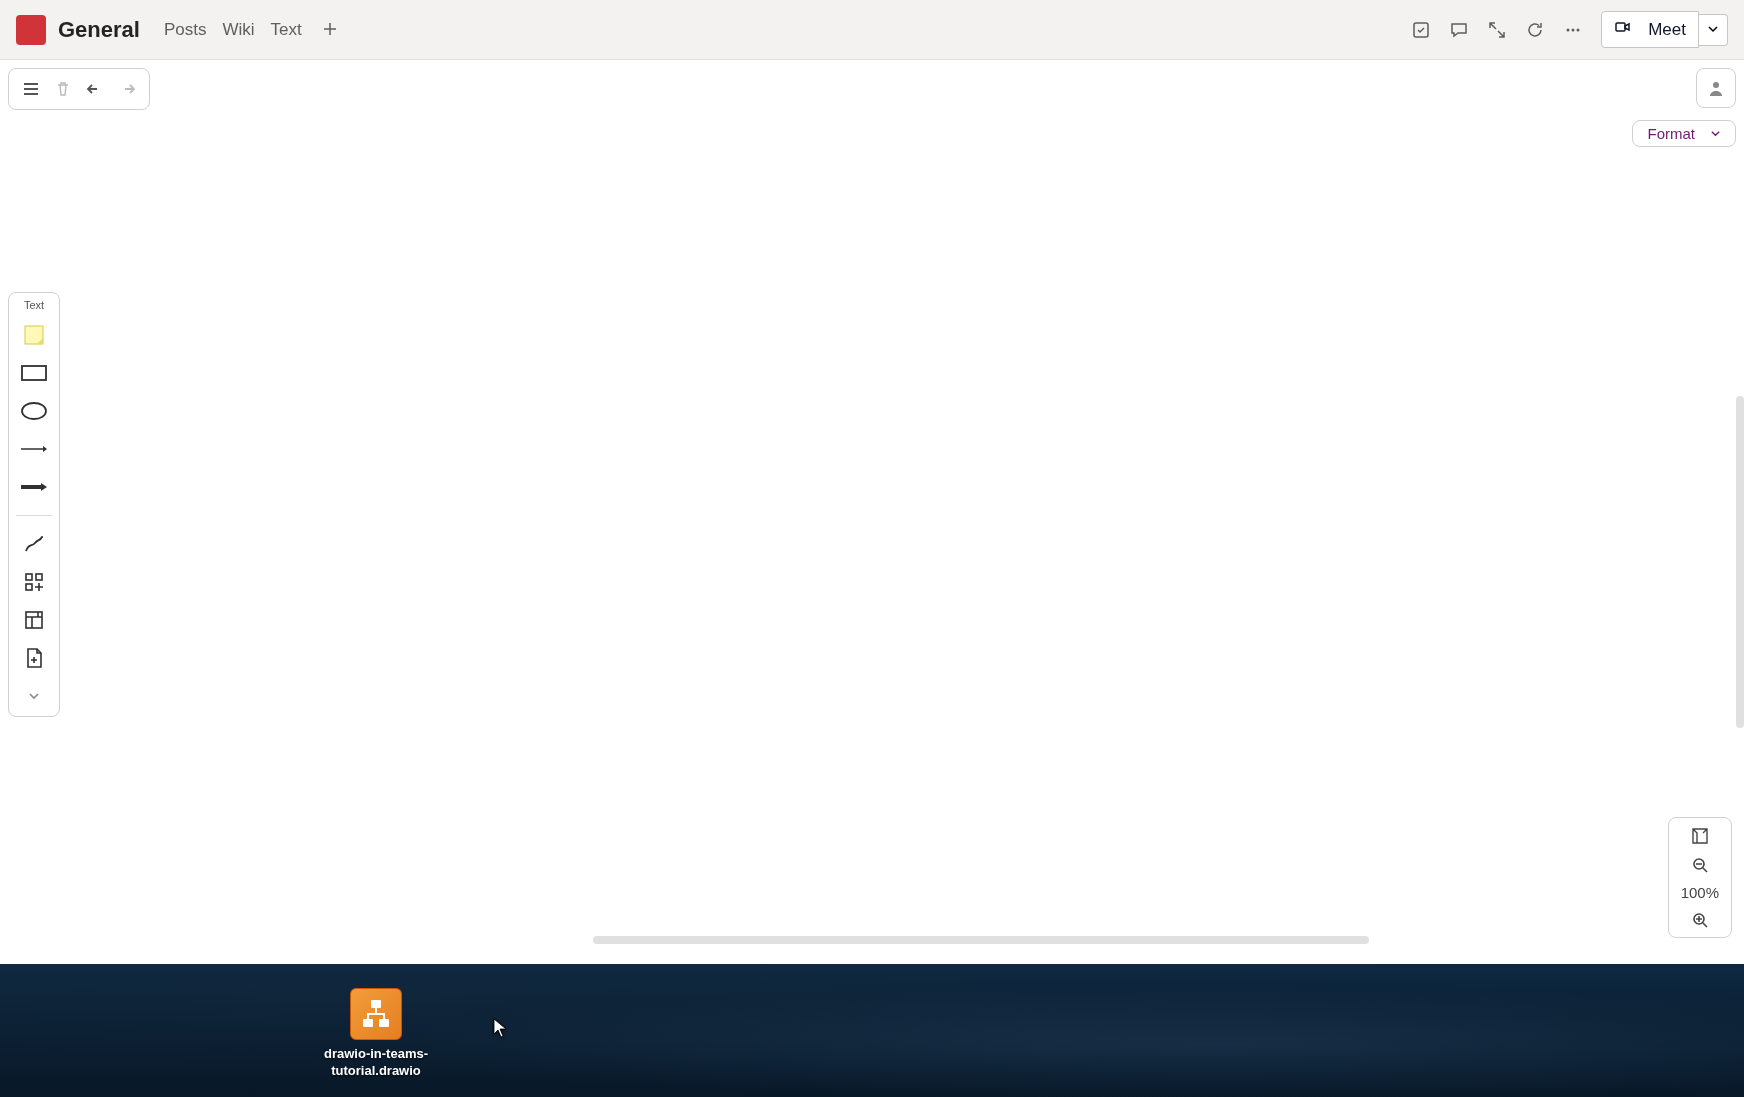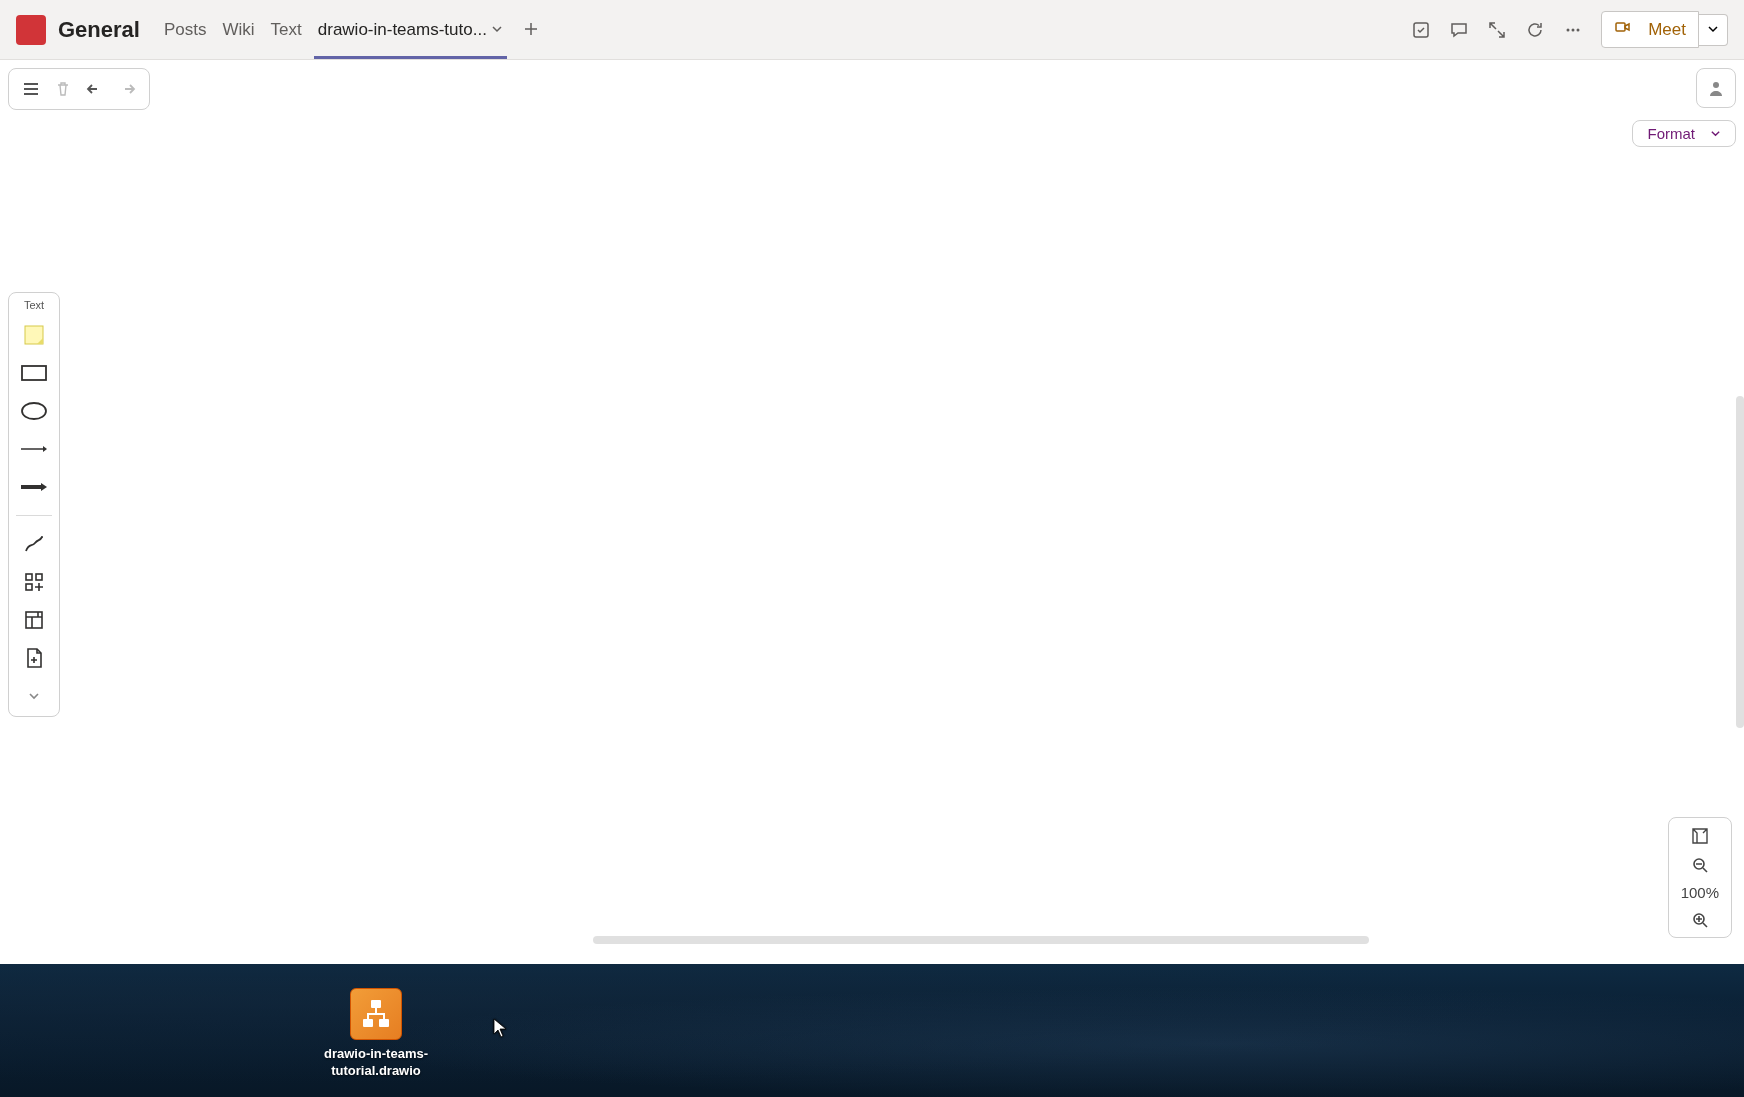--- a/index.html
+++ b/index.html
@@ -10,21 +10,21 @@
     .channel-name { font-weight: 700; font-size: 22px; color: #252423; margin-right: 16px; text-align: right; }
     .tabs { display: flex; align-items: center; height: 100%; }
     .tab { font-size: 17px; color: #605e5c; padding: 12px 8px; height: 100%; display: flex; align-items: center; cursor: pointer; position: relative; }
     .tab.active { color: #252423; }
     .tab.active::after { content: ''; position: absolute; bottom: 0; left: 4px; right: 4px; height: 3px; background: #6264a7; }
     .tab-chevron { margin-left: 4px; color: #605e5c; }
     .tab-add { font-size: 22px; color: #605e5c; padding: 0 12px; cursor: pointer; }
     .top-right { display: flex; align-items: center; gap: 18px; position: absolute; right: 16px; }
     .top-icon { color: #605e5c; cursor: pointer; display: flex; align-items: center; justify-content: center; width: 20px; height: 20px; }
     .meet-group { display: flex; align-items: center; }
-    .meet-btn { display: flex; align-items: center; gap: 16px; padding: 6px 12px; border: 1px solid #c8c6c4; border-radius: 4px 0 0 4px; font-size: 17px; cursor: pointer; color: #a16207; background: #fff; }
+    .meet-btn { display: flex; align-items: center; gap: 16px; padding: 6px 12px; border: 1px solid #c8c6c4; border-radius: 4px 0 0 4px; font-size: 17px; cursor: pointer; color: #0f172a; background: #fff; }
     .meet-more { padding: 6px 8px; border: 1px solid #c8c6c4; border-left: none; border-radius: 0 4px 4px 0; cursor: pointer; background: #fff; }
 
     .app-area { position: absolute; top: 60px; left: 0; right: 0; bottom: 149px; background: #fff; }
 
     .toolbar { position: absolute; top: 8px; left: 8px; display: flex; align-items: center; gap: 4px; padding: 6px 8px; border: 1px solid #d0d0d0; border-radius: 8px; background: #fff; }
     .tb-btn { width: 28px; height: 28px; display: flex; align-items: center; justify-content: center; cursor: pointer; color: #555; border-radius: 4px; }
     .tb-btn.disabled { color: #bbb; cursor: default; }
 
     .user-btn { position: absolute; top: 8px; right: 8px; width: 40px; height: 40px; border: 1px solid #d0d0d0; border-radius: 8px; display: flex; align-items: center; justify-content: center; color: #888; cursor: pointer; }
 
@@ -52,28 +52,20 @@
 </head>
 <body>
 
 <div class="top-bar">
   <div class="team-icon"></div>
   <div class="channel-name">General</div>
   <div class="tabs">
     <div class="tab">Posts</div>
     <div class="tab">Wiki</div>
     <div class="tab">Text</div>
-    <div class="tab active">
-      <span>drawio-in-teams-tuto...</span>
-      <span class="tab-chevron">
-        <svg width="12" height="12" viewBox="0 0 12 12">
-            <path d="M2 4l4 4 4-4" stroke="currentColor" fill="none" stroke-width="1.5"></path>
-          </svg>
-      </span>
-    </div>
     <div class="tab-add">
       <svg width="16" height="16" viewBox="0 0 16 16">
           <path d="M8 2v12M2 8h12" stroke="currentColor" stroke-width="1.5"></path>
         </svg>
     </div>
   </div>
   <div class="top-right">
     <div class="top-icon">
       <svg width="20" height="20" viewBox="0 0 20 20">
           <rect x="3" y="3" width="14" height="14" rx="2" stroke="currentColor" fill="none" stroke-width="1.5"></rect>

